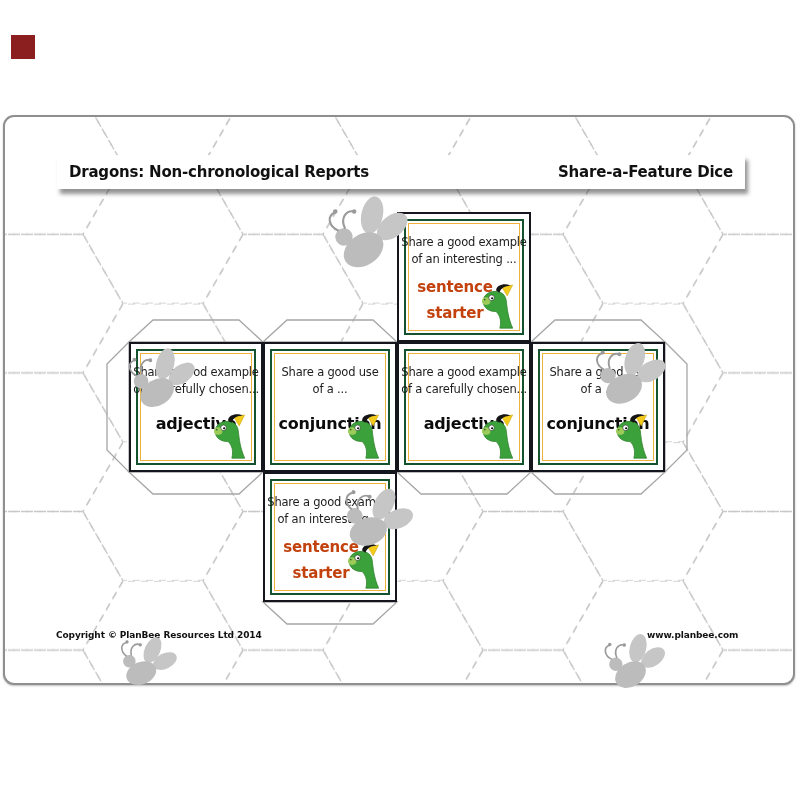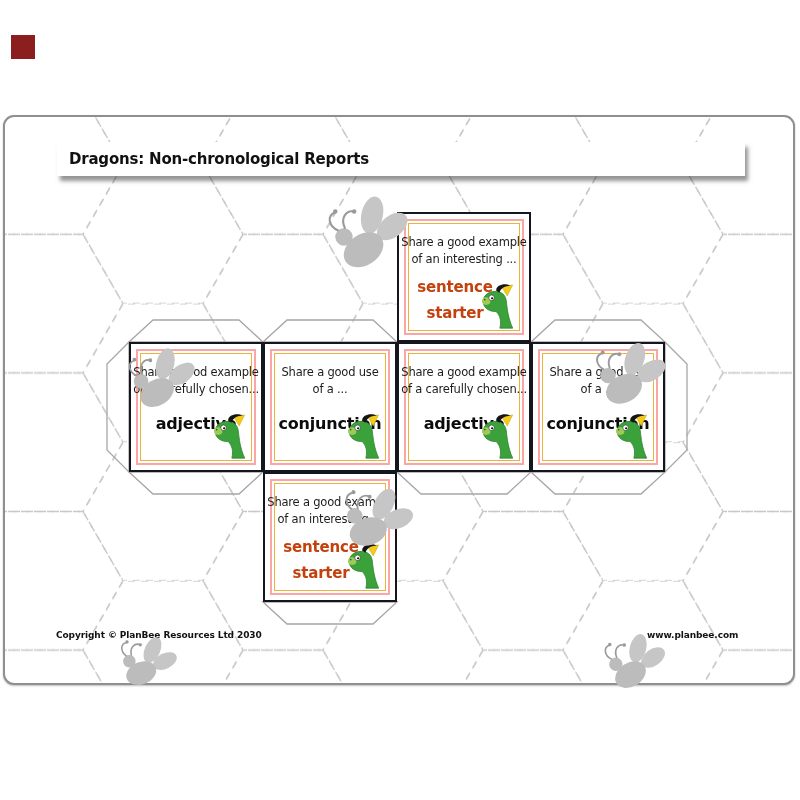--- a/index.html
+++ b/index.html
@@ -2,28 +2,28 @@
 <html><head>
 <meta charset="utf-8">
 <style>
   html,body{margin:0;padding:0;}
   body{width:800px;height:800px;background:#ffffff;position:relative;overflow:hidden;
        font-family:"DejaVu Sans","Liberation Sans",sans-serif;}
   .corner-square{position:absolute;left:11px;top:35px;width:24px;height:24px;background:#8b1e1e;}
   .doc{position:absolute;left:3px;top:115px;width:788px;height:566px;background:#ffffff;
        border:2.5px solid #8f8f8f;border-radius:11px;box-shadow:0 1px 2px rgba(0,0,0,.25);overflow:hidden;}
   .hexbg{position:absolute;left:0;top:0;width:100%;height:100%;}
-  .header-bar{position:absolute;left:57px;top:142px;width:688px;height:34px;background:#ffffff;
+  .header-bar{position:absolute;left:57px;top:155px;width:688px;height:34px;background:#ffffff;
        box-shadow:3px 5px 4px rgba(60,60,60,.55);display:flex;align-items:center;justify-content:space-between;
        padding:0 12px;box-sizing:border-box;z-index:6;}
   .header-bar .ttl{font-size:15px;font-weight:bold;color:#111;letter-spacing:-.2px;white-space:nowrap;}
   .tabs-svg{position:absolute;left:0;top:0;width:800px;height:800px;z-index:2;pointer-events:none;}
   .face{position:absolute;width:134px;height:130px;background:#ffffff;border:2.5px solid #15151e;
        box-sizing:border-box;z-index:3;}
-  .face-inner{position:absolute;left:5px;top:5px;right:5px;bottom:5px;border:2px solid #fca5a5;}
+  .face-inner{position:absolute;left:5px;top:5px;right:5px;bottom:5px;border:2px solid #14532d;}
   .face-inner::before{content:"";position:absolute;left:2px;top:2px;right:2px;bottom:2px;
        border:1px solid #edb23c;}
   .face-text{position:relative;height:100%;display:flex;flex-direction:column;align-items:center;
        padding-top:13px;box-sizing:border-box;}
   .qline{font-size:11.5px;line-height:17px;color:#1c1c1c;font-weight:500;letter-spacing:-.2px;white-space:nowrap;}
   .kw{font-size:16px;font-weight:800;color:#0c0c0c;margin-top:13px;line-height:26px;letter-spacing:-.2px;}
   .kw2{font-size:15px;font-weight:800;color:#c2410c;margin-top:6px;line-height:26px;text-align:center;
        letter-spacing:-.2px;padding-right:18px;}
   .dragon{position:absolute;right:5px;bottom:3px;width:38px;height:46px;}
   .bee{position:absolute;z-index:5;pointer-events:none;}
@@ -71,20 +71,21 @@
         <use href="#hx" x="0" y="138.6"></use>
         <use href="#hx" x="240" y="138.6"></use>
       </pattern>
     </defs>
     <rect x="0" y="0" width="788" height="566" fill="url(#hexpat)"></rect>
   </svg>
 </div>
 
 <div class="header-bar">
   <span class="ttl">Dragons: Non-chronological Reports</span>
+  <span class="ttl">Share-a-Feature Dice</span>
 </div>
 
 <svg class="tabs-svg">
   <g fill="none" stroke="#a6a6a6" stroke-width="1.3">
     <polygon points="129,342 153,320 239,320 263,342"></polygon>
     <polygon points="263,342 287,320 373,320 397,342"></polygon>
     <polygon points="531,342 555,320 641,320 665,342"></polygon>
     <polygon points="129,472 153,494 239,494 263,472"></polygon>
     <polygon points="397,472 421,494 507,494 531,472"></polygon>
     <polygon points="531,472 555,494 641,494 665,472"></polygon>
@@ -186,14 +187,14 @@
 <svg class="bee" style="left:338px;top:484px;width:76px;height:76px;transform:rotate(10deg);" viewBox="0 0 64 64">
     <use href="#bee-sym"></use>
   </svg>
 <svg class="bee" style="left:116px;top:634px;width:62px;height:62px;transform:rotate(6deg);" viewBox="0 0 64 64">
     <use href="#bee-sym"></use>
   </svg>
 <svg class="bee" style="left:602px;top:632px;width:66px;height:66px;transform:rotate(-4deg);" viewBox="0 0 64 64">
     <use href="#bee-sym"></use>
   </svg>
 
-<div class="footer-text" id="copyright">Copyright © PlanBee Resources Ltd 2030</div>
+<div class="footer-text" id="copyright">Copyright © PlanBee Resources Ltd 2014</div>
 <div class="footer-text" id="website">www.planbee.com</div>
 
 </body></html>

